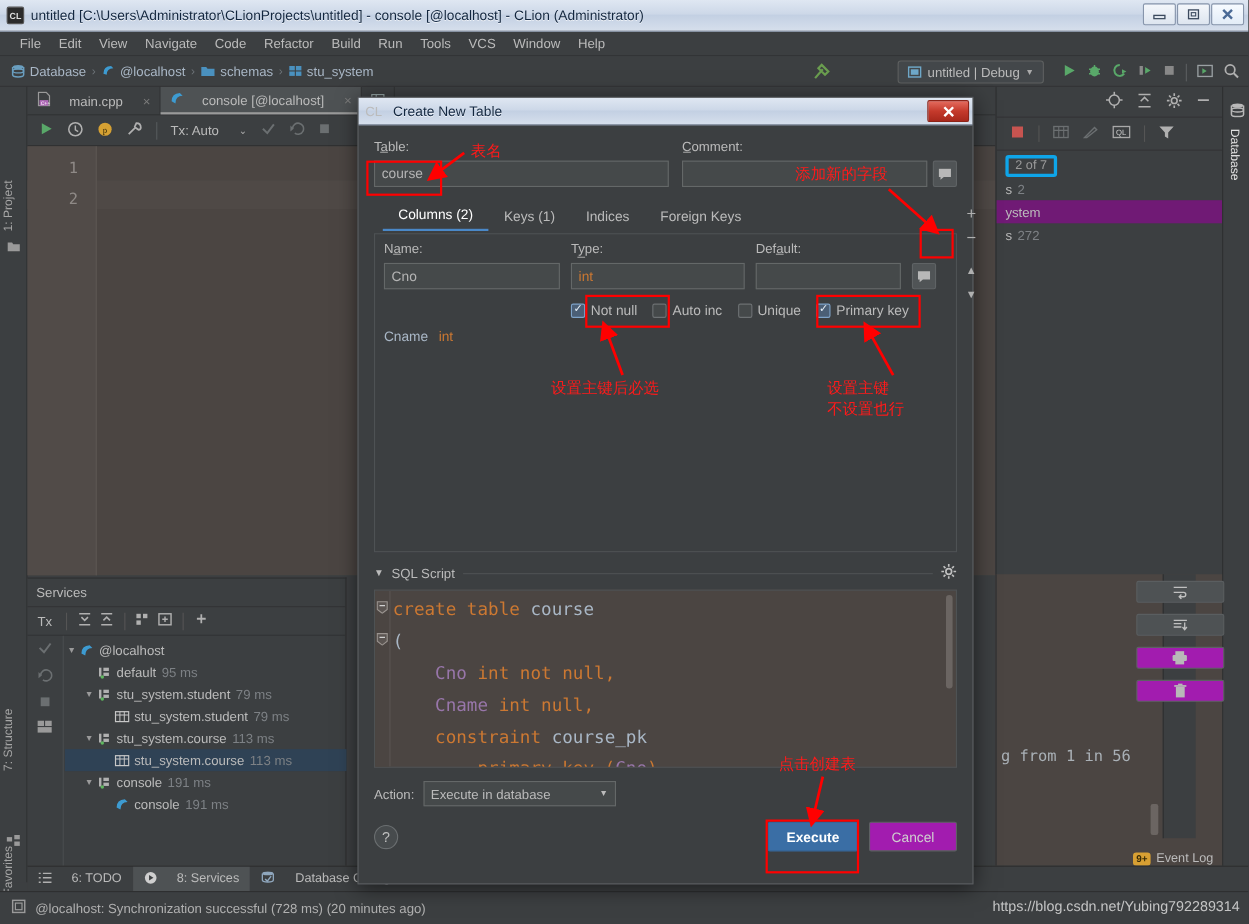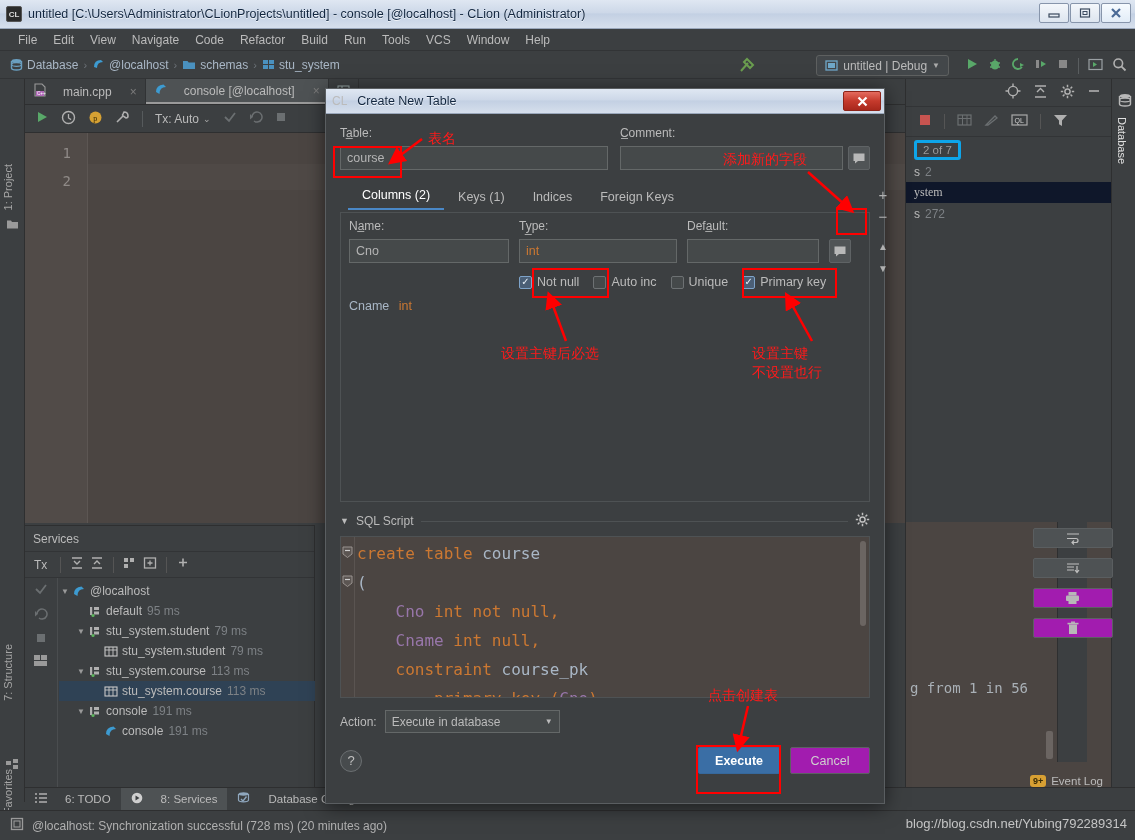--- a/index.html
+++ b/index.html
@@ -173,21 +173,21 @@
     position: absolute; left: 905px; top: 79px; width: 206px; height: 443px;
     background: #3c3f41; border-left: 1px solid #2e2f30;
   }
   .dbpanel-head { height: 28px; display: flex; align-items: center; justify-content: flex-end;
     gap: 12px; padding-right: 10px; border-bottom: 1px solid #323436; }
   .dbpanel-tb { height: 30px; display: flex; align-items: center; gap: 12px; padding-left: 12px;
     border-bottom: 1px solid #323436; }
   .dbpanel-tb .sep { width: 1px; height: 15px; background: #555; }
   .dbrow { height: 21px; display: flex; align-items: center; font-size: 12px; color: #bbbbbb;
      padding-left: 8px; white-space: nowrap; }
-  .dbrow.sel { background: #0f172a; font-family: Liberation Serif, serif; }
+  .dbrow.sel { background: #701a75; }
   .dbrow .ms { color: #7d8185; margin-left: 5px; }
   .chip { border: 3px solid #0ea5e9; border-radius: 3px; padding: 1px 6px; color: #9a9a9a; font-size: 11.5px;}
 
   .dbstrip {
     position: absolute; left: 1111px; top: 79px; width: 24px; height: 723px;
     background: #3c3f41; border-left: 1px solid #2e2f30;
   }
   .dbstrip .vtab2 {
     position: absolute; left: 4px; top: 38px;
     writing-mode: vertical-rl; color: #e0e0e0; font-size: 11px;
@@ -496,21 +496,21 @@
           <path d="M7.5 4v4l2.6 1.6" stroke="#b0b0b0" stroke-width="1.3" fill="none"></path>
         </svg></span>
     <span><svg width="15" height="15" viewBox="0 0 15 15">
           <circle cx="7.5" cy="7.5" r="6" fill="#d6a133"></circle>
           <text x="5.3" y="10.6" font-size="8" fill="#3a2c06" font-family="serif">p</text>
         </svg></span>
     <span><svg width="15" height="15" viewBox="0 0 15 15">
           <path d="M2 12 L8 6 M9 2 Q13 2 13 6 Q13 8 11 8 L8 6 Q7 5 8 4 Z" stroke="#b0b0b0" stroke-width="1.6" fill="none"></path>
         </svg></span>
     <span class="sep"></span>
-    <span style="display:flex;align-items:center;gap:4px">
+    <span style="display:flex;align-items:center;gap:18px">
       <span>Tx: Auto</span>
       <span style="font-size:9px;color:#aaa">⌄</span>
     </span>
     <span><svg width="14" height="14" viewBox="0 0 14 14">
           <path d="M2 7 L6 11 L12 3" stroke="#6b6f71" stroke-width="1.8" fill="none"></path>
         </svg></span>
     <span><svg width="14" height="14" viewBox="0 0 14 14">
           <path d="M3 7a5 5 0 1 1 2 4" stroke="#6b6f71" stroke-width="1.5" fill="none"></path>
           <path d="M1 4 L4 7 L1 9.5Z" fill="#6b6f71"></path>
         </svg></span>
@@ -956,14 +956,14 @@
     </svg>
 
     <div class="rtext" style="left:428px;top:129px">表名</div>
     <div class="rtext" style="left:723px;top:150px">添加新的字段</div>
     <div class="rtext" style="left:501px;top:344px">设置主键后必选</div>
     <div class="rtext" style="left:752px;top:344px">设置主键
 不设置也行</div>
     <div class="rtext" style="left:708px;top:686px">点击创建表</div>
   </div>
 
-  <div class="watermark">blog://blog.csdn.net/Yubing792289314</div>
+  <div class="watermark">https://blog.csdn.net/Yubing792289314</div>
 </div>
 
 </body></html>

